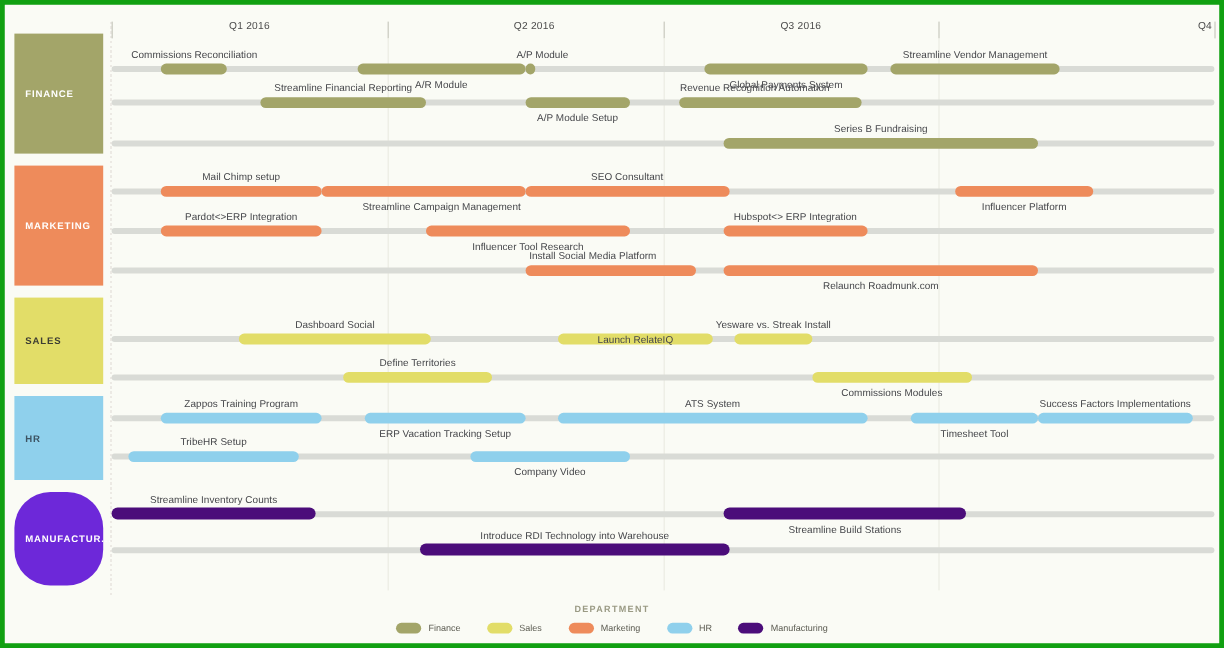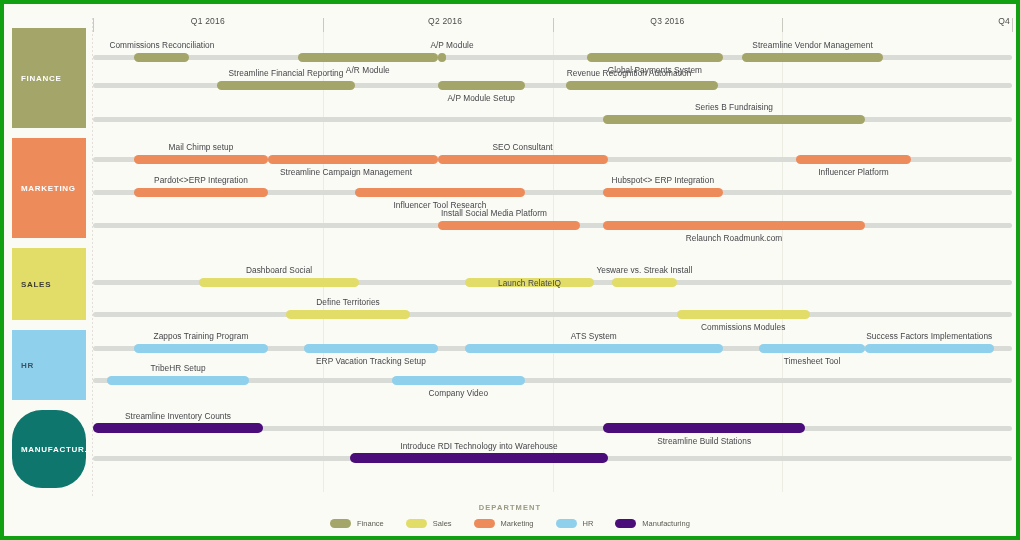--- a/index.html
+++ b/index.html
@@ -207,21 +207,21 @@
           <div class="track" style="top: 91px;"></div>
           <div class="bar" style="left: 599.045px; width: 261.915px; top: 88.5px; background: rgb(163, 165, 105);"></div>
           <div class="bar-label above" style="left: 730.003px; top: 76px;">Series B Fundraising</div>
         </div>
         <div class="lane" style="top: 132px; height: 108px;">
           <div class="lane-chip" style="background: rgb(238, 139, 91); color: rgb(255, 255, 255); height: 100px;">MARKETING</div>
           <div class="track" style="top: 21px;"></div>
           <div class="bar" style="left: 130.355px; width: 133.255px; top: 18.5px; background: rgb(238, 139, 91);"></div>
           <div class="bar-label above" style="left: 196.982px; top: 6px;">Mail Chimp setup</div>
           <div class="bar" style="left: 263.61px; width: 170.015px; top: 18.5px; background: rgb(238, 139, 91);"></div>
-          <div class="bar-label below" style="left: 342px; top: 31px;">Streamline Campaign Management</div>
+          <div class="bar-label below" style="left: 364px; top: 31px;">Streamline Campaign Management</div>
           <div class="bar" style="left: 433.625px; width: 170.015px; top: 18.5px; background: rgb(238, 139, 91);"></div>
           <div class="bar-label above" style="left: 518.633px; top: 6px;">SEO Consultant</div>
           <div class="bar" style="left: 792.035px; width: 114.875px; top: 18.5px; background: rgb(238, 139, 91);"></div>
           <div class="bar-label below" style="left: 849.472px; top: 31px;">Influencer Platform</div>
           <div class="track" style="top: 54px;"></div>
           <div class="bar" style="left: 130.355px; width: 133.255px; top: 51.5px; background: rgb(238, 139, 91);"></div>
           <div class="bar-label above" style="left: 196.982px; top: 39px;">Pardot&lt;&gt;ERP Integration</div>
           <div class="bar" style="left: 350.915px; width: 170.015px; top: 51.5px; background: rgb(238, 139, 91);"></div>
           <div class="bar-label below" style="left: 435.922px; top: 64px;">Influencer Tool Research</div>
           <div class="bar" style="left: 599.045px; width: 119.47px; top: 51.5px; background: rgb(238, 139, 91);"></div>
@@ -260,21 +260,21 @@
           <div class="bar-label below" style="left: 808.117px; top: 28px;">Timesheet Tool</div>
           <div class="bar" style="left: 860.96px; width: 128.66px; top: 15.5px; background: rgb(143, 208, 236);"></div>
           <div class="bar-label above" style="left: 925.29px; top: 3px;">Success Factors Implementations</div>
           <div class="track" style="top: 50px;"></div>
           <div class="bar" style="left: 102.785px; width: 142.445px; top: 47.5px; background: rgb(143, 208, 236);"></div>
           <div class="bar-label above" style="left: 174.007px; top: 35px;">TribeHR Setup</div>
           <div class="bar" style="left: 387.675px; width: 133.255px; top: 47.5px; background: rgb(143, 208, 236);"></div>
           <div class="bar-label below" style="left: 454.303px; top: 60px;">Company Video</div>
         </div>
         <div class="lane" style="top: 404px; height: 86px;">
-          <div class="lane-chip" style="background: #0f766e; color: rgb(255, 255, 255); height: 78px; border-radius: 30px;">MANUFACTUR...</div>
+          <div class="lane-chip" style="background: #6d28d9; color: rgb(255, 255, 255); height: 78px; border-radius: 30px;">MANUFACTUR...</div>
           <div class="track" style="top: 18px;"></div>
           <div class="bar thick" style="left: 89px; width: 170.015px; top: 15px; background: rgb(75, 13, 122);"></div>
           <div class="bar-label above" style="left: 174.007px; top: 3px;">Streamline Inventory Counts</div>
           <div class="bar thick" style="left: 599.045px; width: 202.18px; top: 15px; background: rgb(75, 13, 122);"></div>
           <div class="bar-label below" style="left: 700.135px; top: 28px;">Streamline Build Stations</div>
           <div class="track" style="top: 48px;"></div>
           <div class="bar thick" style="left: 346.32px; width: 257.32px; top: 45px; background: rgb(75, 13, 122);"></div>
           <div class="bar-label above" style="left: 474.98px; top: 33px;">Introduce RDI Technology into Warehouse</div>
         </div>
       </div>

